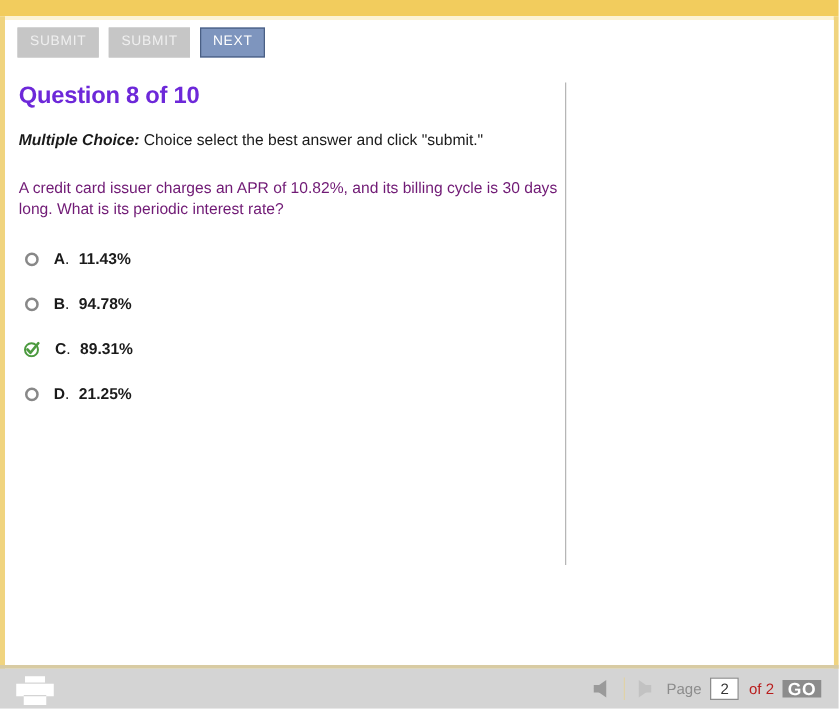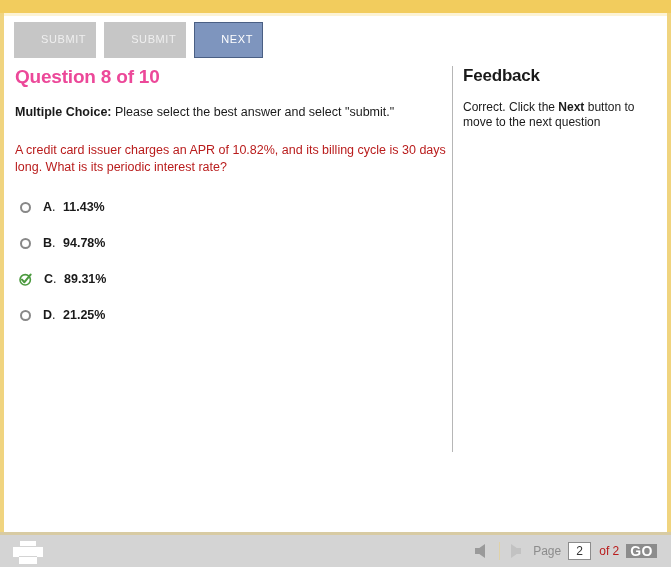--- a/index.html
+++ b/index.html
@@ -75,25 +75,25 @@
     left: 10px;
     top: 6px;
     display: flex;
     gap: 8px;
     align-items: center;
   }
   .btn {
     font-family: "Liberation Sans", sans-serif;
     font-size: 11px;
     letter-spacing: 0.6px;
-    padding: 3px 9px 4px 26px;
+    padding: 3px 9px 4px 9px;
     border: 1px solid transparent;
     line-height: 13px;
     box-sizing: border-box;
-    height: 36px;
+    height: 24px;
     display: inline-flex;
     align-items: center;
     justify-content: center;
     user-select: none;
   }
   .btn-disabled {
     background: #c6c6c6;
     color: #efefef;
     border-color: #c6c6c6;
   }
@@ -106,36 +106,37 @@
   
   .question-col {
     position: absolute;
     left: 11px;
     top: 50px;
     width: 438px;
   }
   .q-title {
     font-size: 19px;
     font-weight: bold;
-    color: #ec4899;
+    color: #6d28d9;
     margin: 0 0 16px 0;
     letter-spacing: -0.2px;
   }
   .q-instruction {
     font-size: 12.5px;
     color: #1a1a1a;
     margin: 0 0 22px 0;
     line-height: 16px;
   }
   .q-instruction b {
     font-weight: bold;
+    font-style: italic;
   }
   .q-stem {
     font-size: 12.5px;
-    color: #b91c1c;
+    color: #701a75;
     line-height: 17px;
     margin: 0 0 24px 0;
   }
 
   
   .options {
     margin: 0;
     padding: 0;
     list-style: none;
   }
@@ -342,21 +343,21 @@
 
     <div class="toolbar">
       <div class="btn btn-disabled">SUBMIT</div>
       <div class="btn btn-disabled">SUBMIT</div>
       <div class="btn btn-active">NEXT</div>
     </div>
 
     <div class="question-col">
       <h1 class="q-title">Question 8 of 10</h1>
 
-      <p class="q-instruction"><b>Multiple Choice:</b><span> Please select the best answer and select "submit."</span></p>
+      <p class="q-instruction"><b>Multiple Choice:</b><span> Choice select the best answer and click "submit."</span></p>
 
       <p class="q-stem">A credit card issuer charges an APR of 10.82%, and its billing cycle is 30 days long. What is its periodic interest rate?</p>
 
       <ul class="options">
         <li class="option">
           <span class="radio"></span>
           <span class="opt-letter"><span>A</span><span class="opt-letter-dot">.</span></span>
           <span class="opt-text">11.43%</span>
         </li>
         <li class="option">
@@ -377,24 +378,20 @@
         <li class="option">
           <span class="radio"></span>
           <span class="opt-letter"><span>D</span><span class="opt-letter-dot">.</span></span>
           <span class="opt-text">21.25%</span>
         </li>
       </ul>
     </div>
 
     <div class="divider"></div>
 
-    <div class="feedback-col">
-      <h2 class="fb-title">Feedback</h2>
-      <p class="fb-body"><span>Correct. Click the </span><b>Next</b><span> button to move to the next question</span></p>
-    </div>
 
   </div>
 
   <div class="bottom-bar">
 
     <div class="printer">
       <div class="p-top"></div>
       <div class="p-body"></div>
       <div class="p-out"></div>
     </div>

